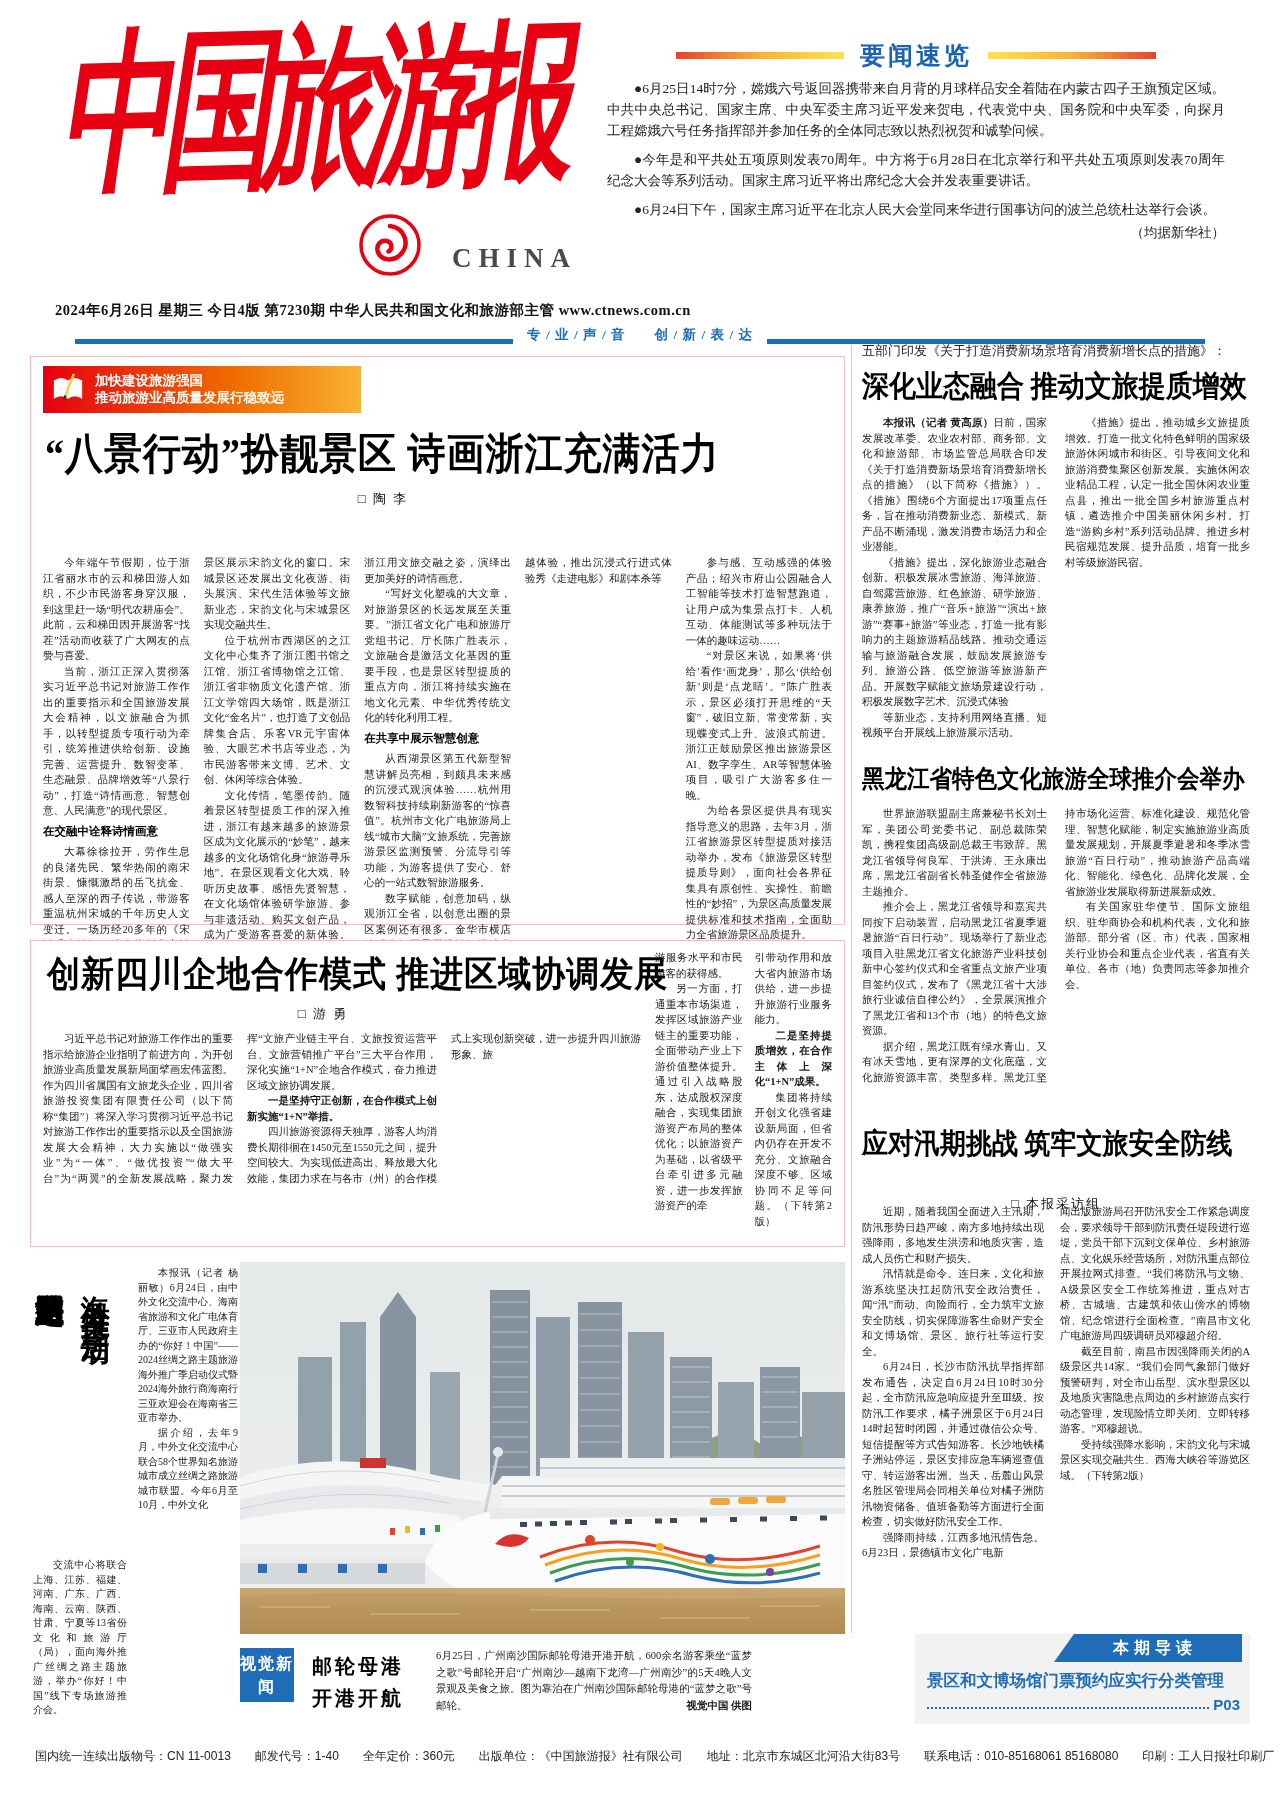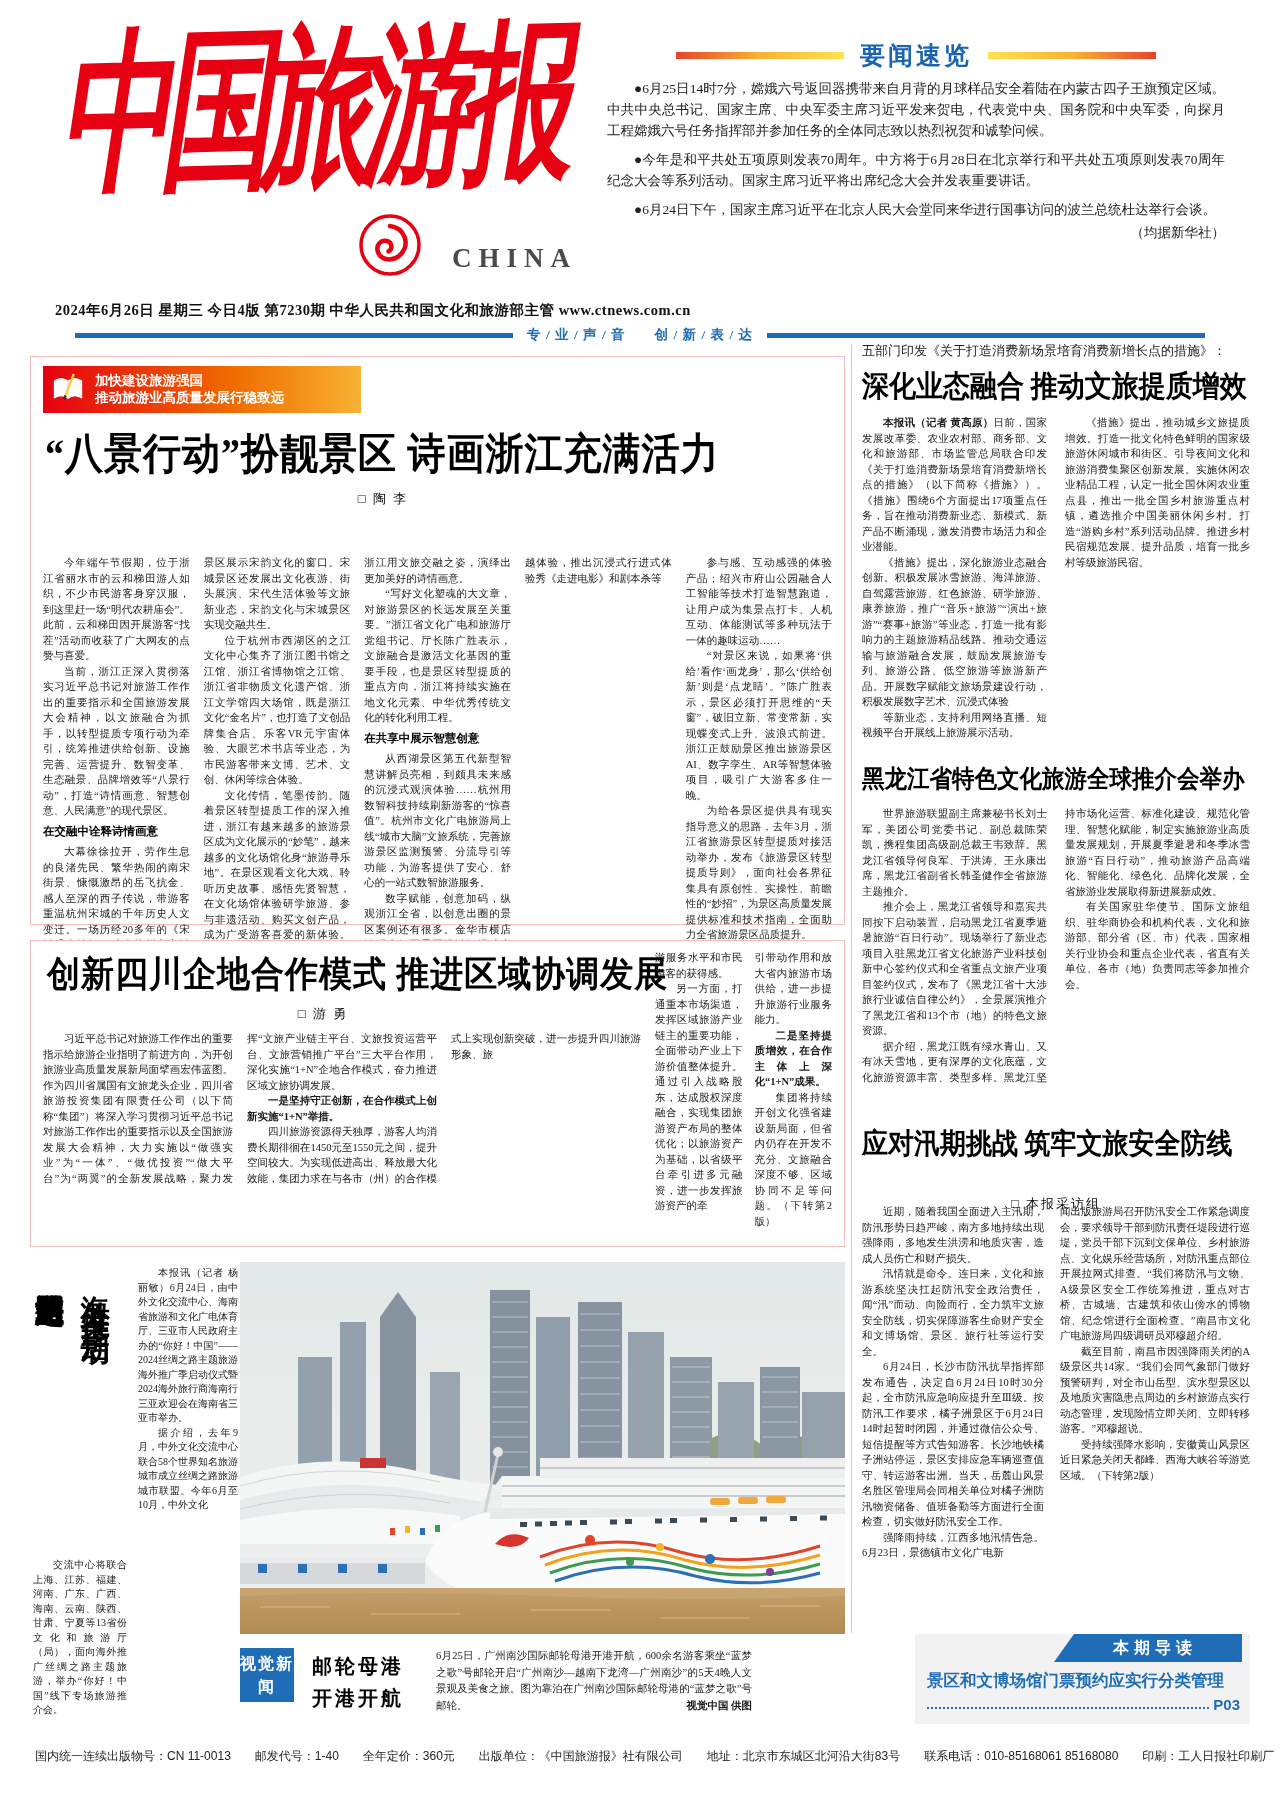--- a/index.html
+++ b/index.html
@@ -26,21 +26,21 @@
   .briefs-in{background:#fff;width:100%;height:100%;box-sizing:border-box;padding:6px 22px 4px;}
   .briefs-head{display:flex;align-items:center;justify-content:center;gap:16px;margin-bottom:6px;}
   .briefs-title{font-size:25px;font-weight:bold;color:#1a64b0;letter-spacing:3px;}
   .strip{height:7px;width:168px;background:linear-gradient(90deg,#e8432d,#f9b233,#fde34f);}
   .strip.r{background:linear-gradient(270deg,#e8432d,#f9b233,#fde34f);}
   .briefs-item{font-size:13.5px;line-height:21px;text-align:justify;text-indent:2em;
                color:#222;margin:0 0 8px 0;}
   .briefs-credit{text-align:right;font-size:13.5px;color:#222;}
 
   
-  .slogan-row{left:75px;top:326px;width:1130px;display:flex;align-items:center;}
+  .slogan-row{left:75px;top:326px;width:1130px;display:flex;align-items:flex-end;}
   .slogan-line{flex:1;height:5px;background:#1e6db6;}
   .slogan-txt{margin:0 14px;font-size:13.5px;font-weight:bold;color:#1e6db6;
               letter-spacing:1px;white-space:nowrap;}
 
   
   .pinkbox{border:1px solid #f0bcbc;box-sizing:border-box;background:#fff;}
   .badge{display:flex;align-items:center;gap:10px;color:#fff;
          background:linear-gradient(90deg,#e60012,#ef6c00 60%,#f9b233);
          padding:4px 14px 4px 8px;box-sizing:border-box;}
   .badge .bl{font-family:"Liberation Sans","DejaVu Sans",sans-serif;font-weight:bold;line-height:1.25;}
@@ -399,21 +399,21 @@
 <div class="abs r-bodyC bodytxt">
   <div class="c c1">
     <p>近期，随着我国全面进入主汛期，防汛形势日趋严峻，南方多地持续出现强降雨，多地发生洪涝和地质灾害，造成人员伤亡和财产损失。</p>
     <p>汛情就是命令。连日来，文化和旅游系统坚决扛起防汛安全政治责任，闻“汛”而动、向险而行，全力筑牢文旅安全防线，切实保障游客生命财产安全和文博场馆、景区、旅行社等运行安全。</p>
     <p>6月24日，长沙市防汛抗旱指挥部发布通告，决定自6月24日10时30分起，全市防汛应急响应提升至Ⅲ级。按防汛工作要求，橘子洲景区于6月24日14时起暂时闭园，并通过微信公众号、短信提醒等方式告知游客。长沙地铁橘子洲站停运，景区安排应急车辆巡查值守、转运游客出洲。当天，岳麓山风景名胜区管理局会同相关单位对橘子洲防汛物资储备、值班备勤等方面进行全面检查，切实做好防汛安全工作。</p>
     <p>强降雨持续，江西多地汛情告急。6月23日，景德镇市文化广电新</p>
   </div>
   <div class="c c2">
     <p style="text-indent:0">闻出版旅游局召开防汛安全工作紧急调度会，要求领导干部到防汛责任堤段进行巡堤，党员干部下沉到文保单位、乡村旅游点、文化娱乐经营场所，对防汛重点部位开展拉网式排查。“我们将防汛与文物、A级景区安全工作统筹推进，重点对古桥、古城墙、古建筑和依山傍水的博物馆、纪念馆进行全面检查。”南昌市文化广电旅游局四级调研员邓穆超介绍。</p>
     <p>截至目前，南昌市因强降雨关闭的A级景区共14家。“我们会同气象部门做好预警研判，对全市山岳型、滨水型景区以及地质灾害隐患点周边的乡村旅游点实行动态管理，发现险情立即关闭、立即转移游客。”邓穆超说。</p>
-    <p>受持续强降水影响，安徽黄山风景区近日紧急关闭天都峰、西海大峡谷等游览区域。（下转第2版）</p>
+    <p>受持续强降水影响，宋韵文化与宋城景区实现交融共生、西海大峡谷等游览区域。（下转第2版）</p>
   </div>
 </div>
 
 <div class="abs reader">
   <div class="reader-badge">本期导读</div>
   <div class="reader-title">景区和文博场馆门票预约应实行分类管理</div>
   <div class="reader-leader">
     <div class="reader-dots"></div>
     <div class="reader-page">P03</div>
   </div>

